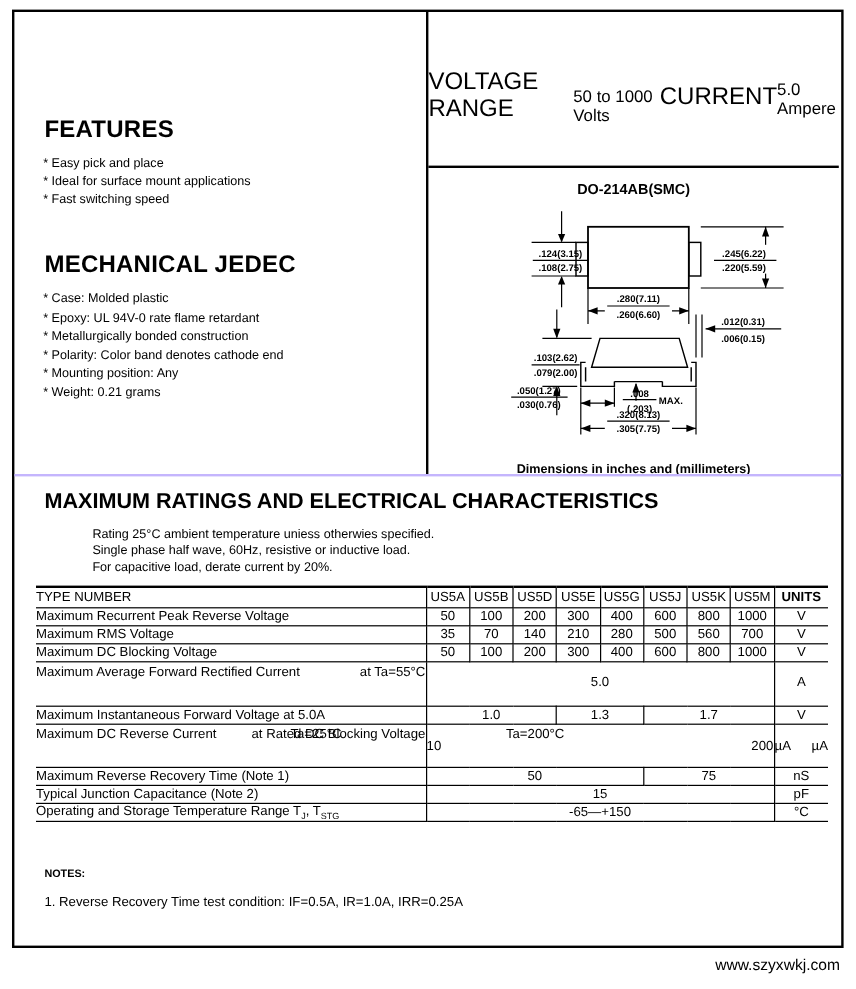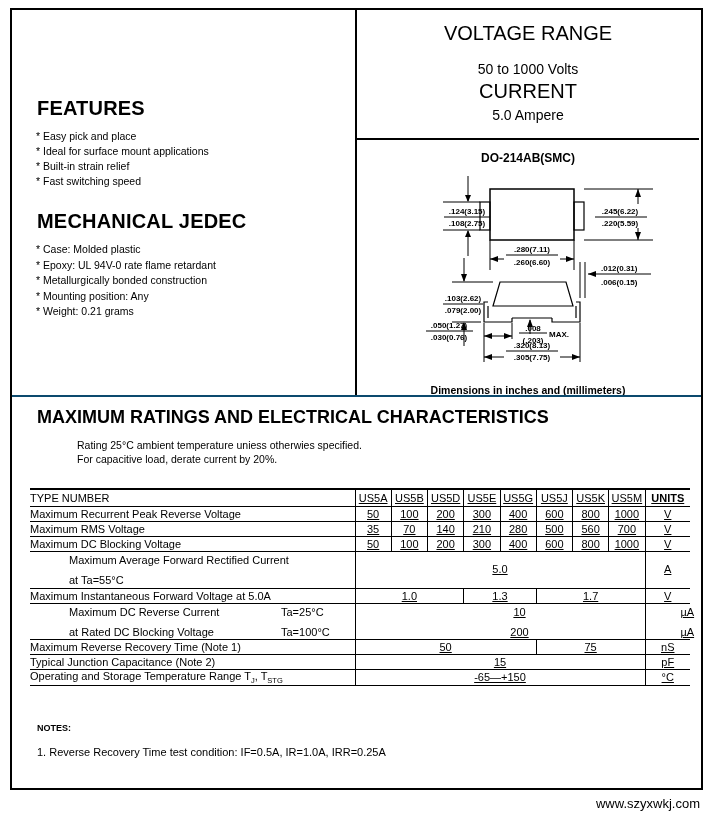--- a/index.html
+++ b/index.html
@@ -12,50 +12,50 @@
   
   #left-top{position:absolute;left:0;top:0;width:343px;height:385px;}
   .big-head{font-weight:bold;font-size:20px;letter-spacing:0.2px;}
   #features-title{position:absolute;left:25px;top:87px;}
   #features-list{position:absolute;left:24px;top:119px;font-size:10.5px;line-height:15px;}
   #mech-title{position:absolute;left:25px;top:200px;}
   #mech-list{position:absolute;left:24px;top:232px;font-size:10.5px;line-height:15.5px;}
 
   
   #right-top{position:absolute;left:343px;top:0;width:342px;height:385px;border-left:2px solid #000;}
-  #voltage-box{height:116px;border-bottom:2px solid #000;display:flex;flex-direction:column;align-items:center;padding-top:12px;box-sizing:content-box;}
+  #voltage-box{height:116px;border-bottom:2px solid #000;display:flex;flex-direction:row;align-items:center;padding-top:12px;box-sizing:content-box;}
   .vr-title{font-size:20px;line-height:23px;}
   .vr-sub{font-size:14px;margin-top:16px;line-height:16px;}
   .cur-title{font-size:20px;line-height:23px;margin-top:3px;}
   .cur-sub{font-size:14px;margin-top:4px;line-height:16px;}
   #package-panel{position:relative;height:267px;}
   #package-svg{position:absolute;left:0;top:0;}
   .dim-text{font-size:8px;font-weight:bold;fill:#000;}
   .pkg-title{font-size:12px;font-weight:bold;fill:#000;}
   .pkg-caption{font-size:10.5px;font-weight:bold;fill:#000;}
 
   
-  #ratings-section{position:absolute;left:0;top:385px;width:689px;height:393px;border-top:2px solid #0c4a6e;box-sizing:border-box;}
+  #ratings-section{position:absolute;left:0;top:385px;width:689px;height:393px;border-top:2px solid #c4b5fd;box-sizing:border-box;}
   #ratings-title{position:absolute;left:25px;top:10px;font-weight:bold;font-size:18px;}
   #ratings-intro{position:absolute;left:25px;top:41px;font-size:10.5px;line-height:14px;margin-left:40px;}
 
   #ratings-table{position:absolute;left:18px;top:91px;border-collapse:collapse;table-layout:fixed;width:660px;}
   #ratings-table td{padding:0;font-size:11px;vertical-align:middle;}
   #ratings-table tr td{border-bottom:1.5px solid #000;}
   tr.rt td{border-top:2px solid #000;}
   tr.rbb td{border-bottom:2px solid #000;}
   td.vr{border-right:1.5px solid #000;}
   td.vl{border-left:1.5px solid #000;}
   td.lbl{padding-left:8px;text-align:left;}
-  td.num{text-align:center;text-decoration:underline;}
+  td.num{text-align:center;}
   .th-type{font-size:13px;}
   .th-col{font-size:11.5px;}
   .th-units{font-size:10px;font-weight:bold;}
   tr.h17{height:17px;} tr.h15{height:15px;} tr.h37{height:37px;} tr.h36{height:36px;}
-  .twoline{display:flex;flex-direction:column;justify-content:space-between;height:32px;padding:2px 0 1px;margin-left:39px;}
+  .twoline{display:flex;flex-direction:row;justify-content:space-between;height:32px;padding:2px 0 1px;}
   .tc{align-items:center;}
   td.vbot{vertical-align:bottom;}
   td.vbot div{padding-bottom:2px;}
   .rline{position:relative;display:block;}
   .cond{position:absolute;left:212px;}
   sub{font-size:7.5px;}
 
   #notes{position:absolute;left:25px;top:326px;}
   #notes-title{font-size:9px;font-weight:bold;}
   .note-item{font-size:11px;margin-top:13px;}
@@ -65,28 +65,28 @@
 </head>
 <body>
 
 <div id="frame">
 
   <div id="left-top">
     <div id="features-title" class="big-head">FEATURES</div>
     <div id="features-list">
       <div class="list-item">* Easy pick and place</div>
       <div class="list-item">* Ideal for surface mount applications</div>
-      <div class="list-item">* Built-in strain relief</div>
       <div class="list-item">* Fast switching speed</div>
     </div>
     <div id="mech-title" class="big-head">MECHANICAL JEDEC</div>
     <div id="mech-list">
       <div class="list-item">* Case: Molded plastic</div>
       <div class="list-item">* Epoxy: UL 94V-0 rate flame retardant</div>
       <div class="list-item">* Metallurgically bonded construction</div>
+      <div class="list-item">* Polarity: Color band denotes cathode end</div>
       <div class="list-item">* Mounting position: Any</div>
       <div class="list-item">* Weight: 0.21 grams</div>
     </div>
   </div>
 
   <div id="right-top">
     <div id="voltage-box">
       <div class="vr-title">VOLTAGE RANGE</div>
       <div class="vr-sub">50 to 1000 Volts</div>
       <div class="cur-title">CURRENT</div>
@@ -203,20 +203,21 @@
 
         <text class="pkg-caption" x="171" y="254" text-anchor="middle">Dimensions in inches and (millimeters)</text>
       </svg>
     </div>
   </div>
 
   <div id="ratings-section">
     <div id="ratings-title">MAXIMUM RATINGS AND ELECTRICAL CHARACTERISTICS</div>
     <div id="ratings-intro">
       <div>Rating 25°C ambient temperature uniess otherwies specified.</div>
+      <div>Single phase half wave, 60Hz, resistive or inductive load.</div>
       <div>For capacitive load, derate current by 20%.</div>
     </div>
 
     <table id="ratings-table">
       <colgroup>
         <col style="width:325px">
         <col span="8" style="width:36.25px">
         <col style="width:45px">
       </colgroup>
       <tbody>
@@ -293,21 +294,21 @@
         <td class="num vr" colspan="3">1.0</td>
         <td class="num vr" colspan="2">1.3</td>
         <td class="num vr" colspan="3">1.7</td>
         <td class="num vl">V</td>
       </tr>
 
       <tr class="h36">
         <td class="lbl vr">
           <div class="twoline">
             <span class="rline"><span>Maximum DC Reverse Current</span><span class="cond">Ta=25°C</span></span>
-            <span class="rline"><span>at Rated DC Blocking Voltage</span><span class="cond">Ta=100°C</span></span>
+            <span class="rline"><span>at Rated DC Blocking Voltage</span><span class="cond">Ta=200°C</span></span>
           </div>
         </td>
         <td class="num vr" colspan="8">
           <div class="twoline tc">
             <span>10</span>
             <span>200</span>
           </div>
         </td>
         <td class="num vl">
           <div class="twoline tc">

